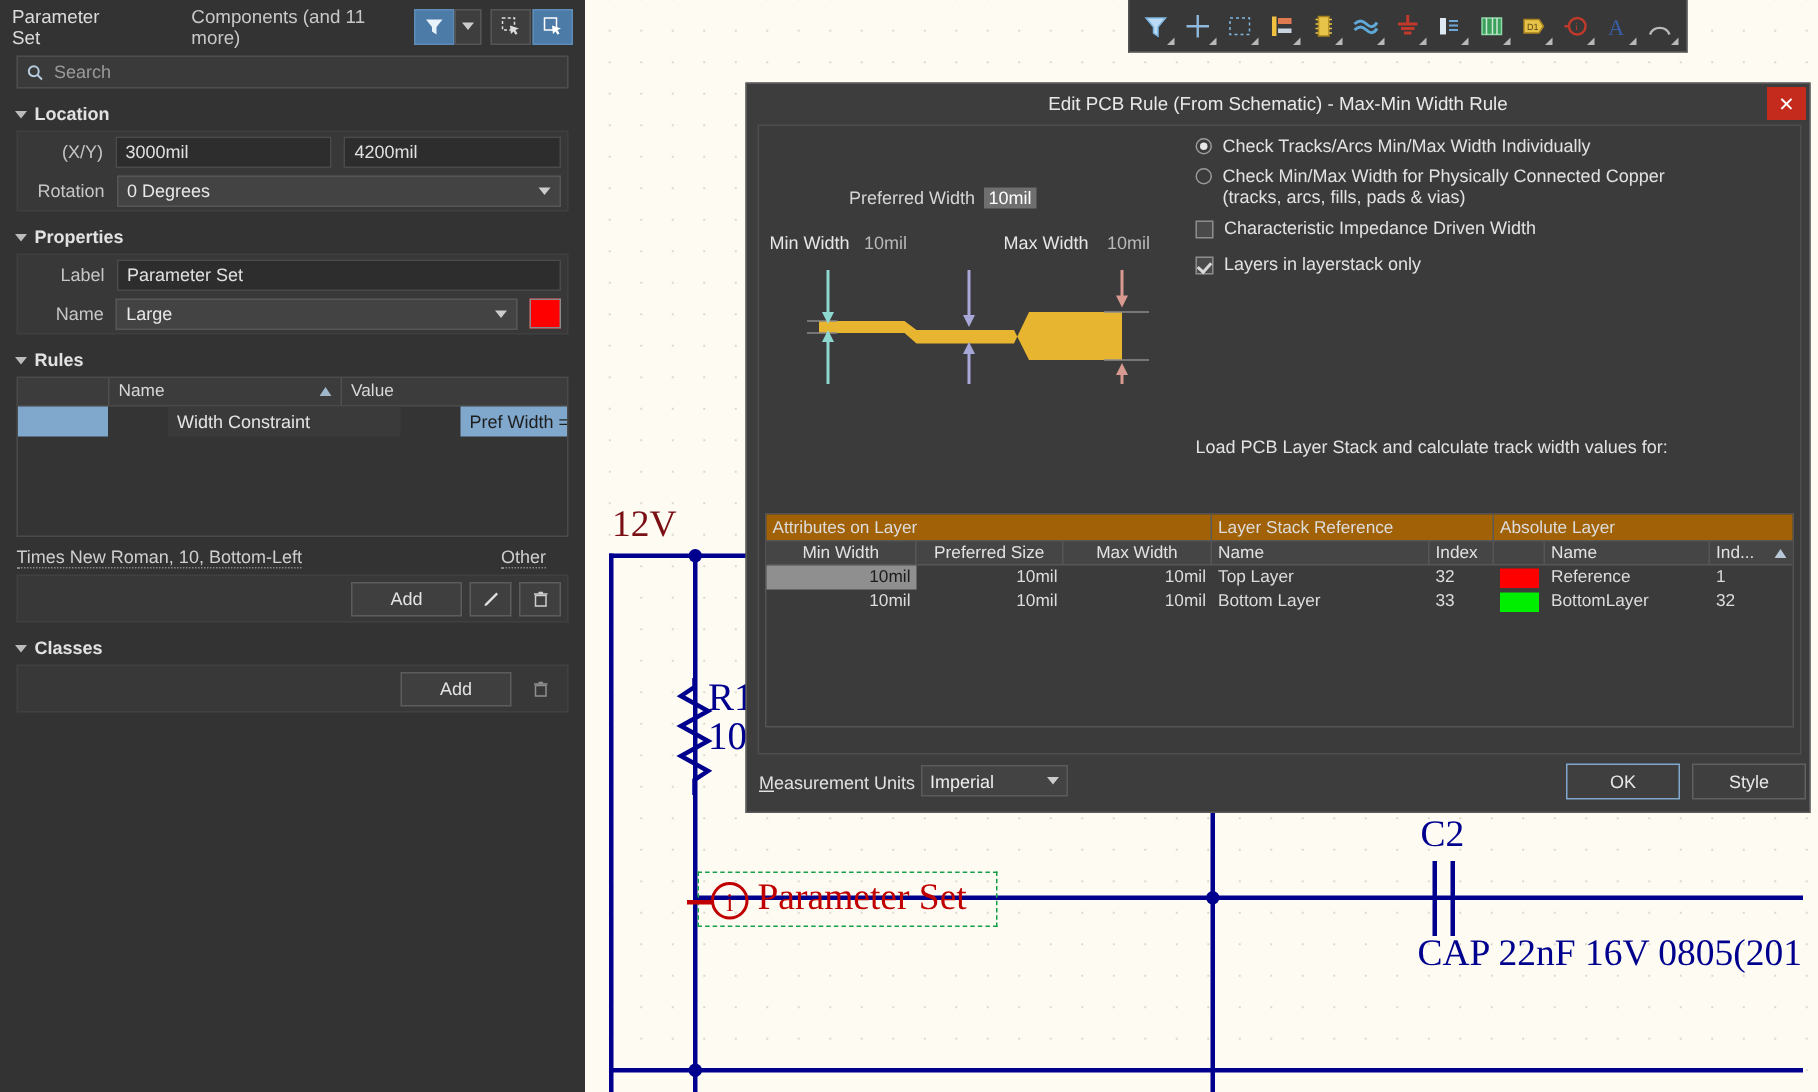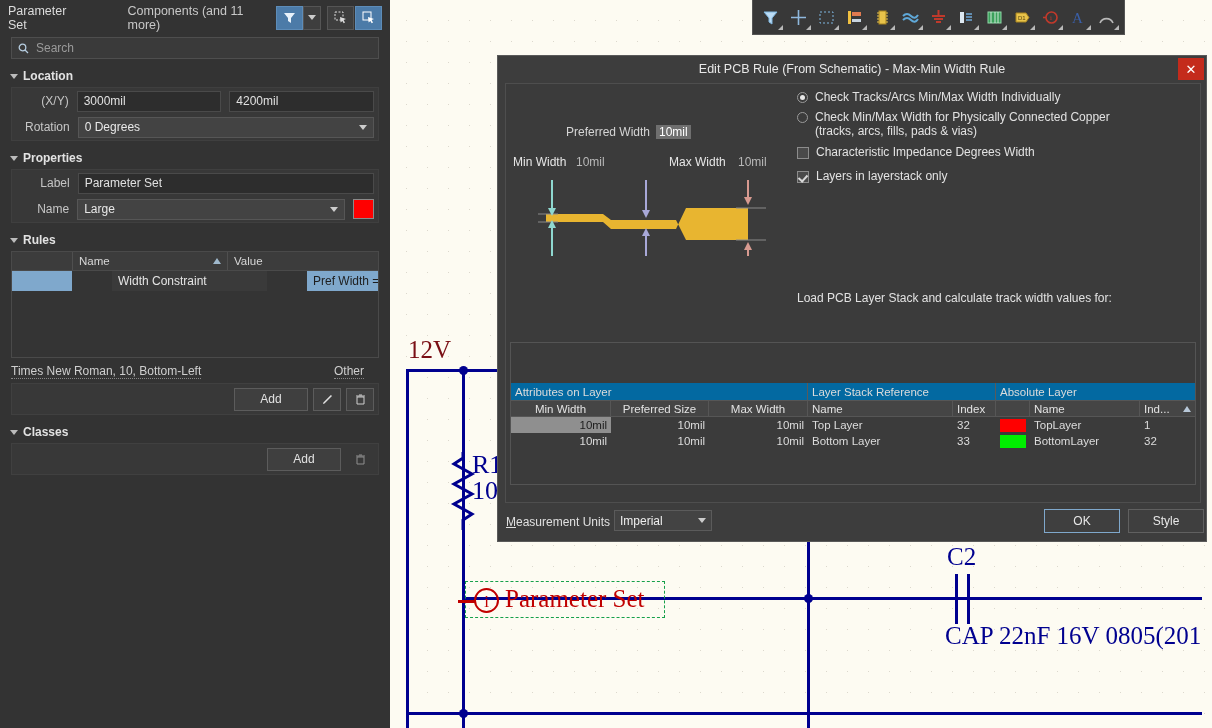--- a/index.html
+++ b/index.html
@@ -217,21 +217,21 @@
     position: absolute; left: 291px; top: 225px; width: 295px; height: 20px;
     background: #434343; border: 1px solid #5b5b5b; display: flex;
     align-items: center; justify-content: space-between; padding: 0 5px;
     color: #eaeaea;
   }
 
   #attr-tbl {
     position: absolute; left: 4px; top: 258px; width: 686px; height: 143px;
     background: #3b3b3b; border: 1px solid #545454;
   }
-  .grp-hdr { display: flex; height: 17px; font-size: 11.5px; color: #dcdcdc; background: #0369a1; margin-top: 40px; }
+  .grp-hdr { display: flex; height: 17px; font-size: 11.5px; color: #dcdcdc; background: #a16207; }
   .grp-hdr .g { padding-left: 4px; display: flex; align-items: center; border-right: 1px solid #5a5a5a; }
   .col-hdr {
     display: flex; height: 17px; font-size: 11.5px; color: #e2e2e2;
     background: #454545; border-top: 1px solid #565656; border-bottom: 1px solid #565656;
   }
   .col-hdr .c { display: flex; align-items: center; justify-content: center; border-right: 1px solid #565656; }
   .col-hdr .c.l { justify-content: flex-start; padding-left: 4px; }
   .arow { display: flex; height: 16px; font-size: 11.5px; color: #dcdcdc; }
   .arow .c { display: flex; align-items: center; justify-content: flex-end; padding-right: 4px; }
   .arow .c.l { justify-content: flex-start; padding-left: 4px; padding-right: 0; }
@@ -558,21 +558,21 @@
       <div class="opt" style="left:291px; top:6px; width:390px;">
         <span class="radio on"></span>
         <span class="t">Check Tracks/Arcs Min/Max Width Individually</span>
       </div>
       <div class="opt" style="left:291px; top:26px; width:335px;">
         <span class="radio"></span>
         <span class="t">Check Min/Max Width for Physically Connected Copper (tracks, arcs, fills, pads &amp; vias)</span>
       </div>
       <div class="opt" style="left:291px; top:61px; width:380px;">
         <span class="chk"></span>
-        <span class="t">Characteristic Impedance Degrees Width</span>
+        <span class="t">Characteristic Impedance Driven Width</span>
       </div>
       <div class="opt" style="left:291px; top:85px; width:380px;">
         <span class="chk on"></span>
         <span class="t">Layers in layerstack only</span>
       </div>
 
       <div id="stack-label">Load PCB Layer Stack and calculate track width values for:</div>
 
       <div id="attr-tbl">
         <div class="grp-hdr">
@@ -598,21 +598,21 @@
 
         <div class="arow">
           <div class="c hl" style="width:100px;">10mil</div>
           <div class="c" style="width:98px;">10mil</div>
           <div class="c" style="width:99px;">10mil</div>
           <div class="c l" style="width:145px;">Top Layer</div>
           <div class="c l" style="width:43px;">32</div>
           <div class="c" style="width:34px; padding:0;">
             <span class="lyrcolor" style="background:#ff0000;"></span>
           </div>
-          <div class="c l" style="width:110px;">TopLayer</div>
+          <div class="c l" style="width:110px;">Reference</div>
           <div class="c l" style="flex:1;">1</div>
         </div>
         <div class="arow">
           <div class="c" style="width:100px;">10mil</div>
           <div class="c" style="width:98px;">10mil</div>
           <div class="c" style="width:99px;">10mil</div>
           <div class="c l" style="width:145px;">Bottom Layer</div>
           <div class="c l" style="width:43px;">33</div>
           <div class="c" style="width:34px; padding:0;">
             <span class="lyrcolor" style="background:#00ee00;"></span>

